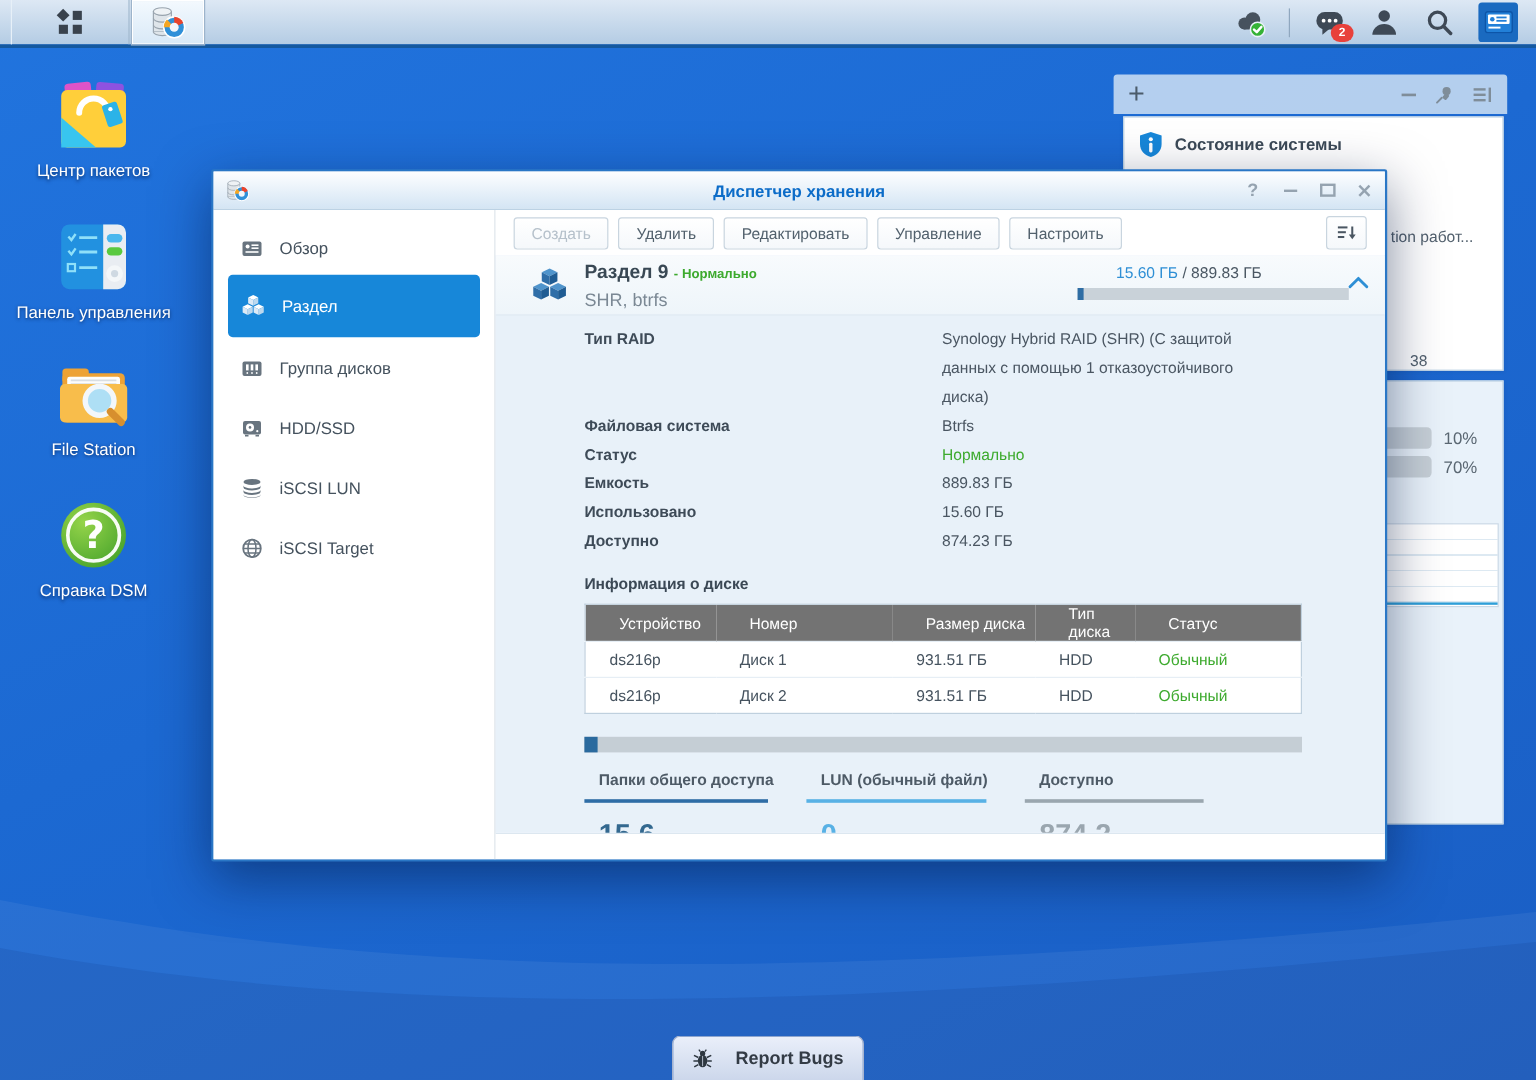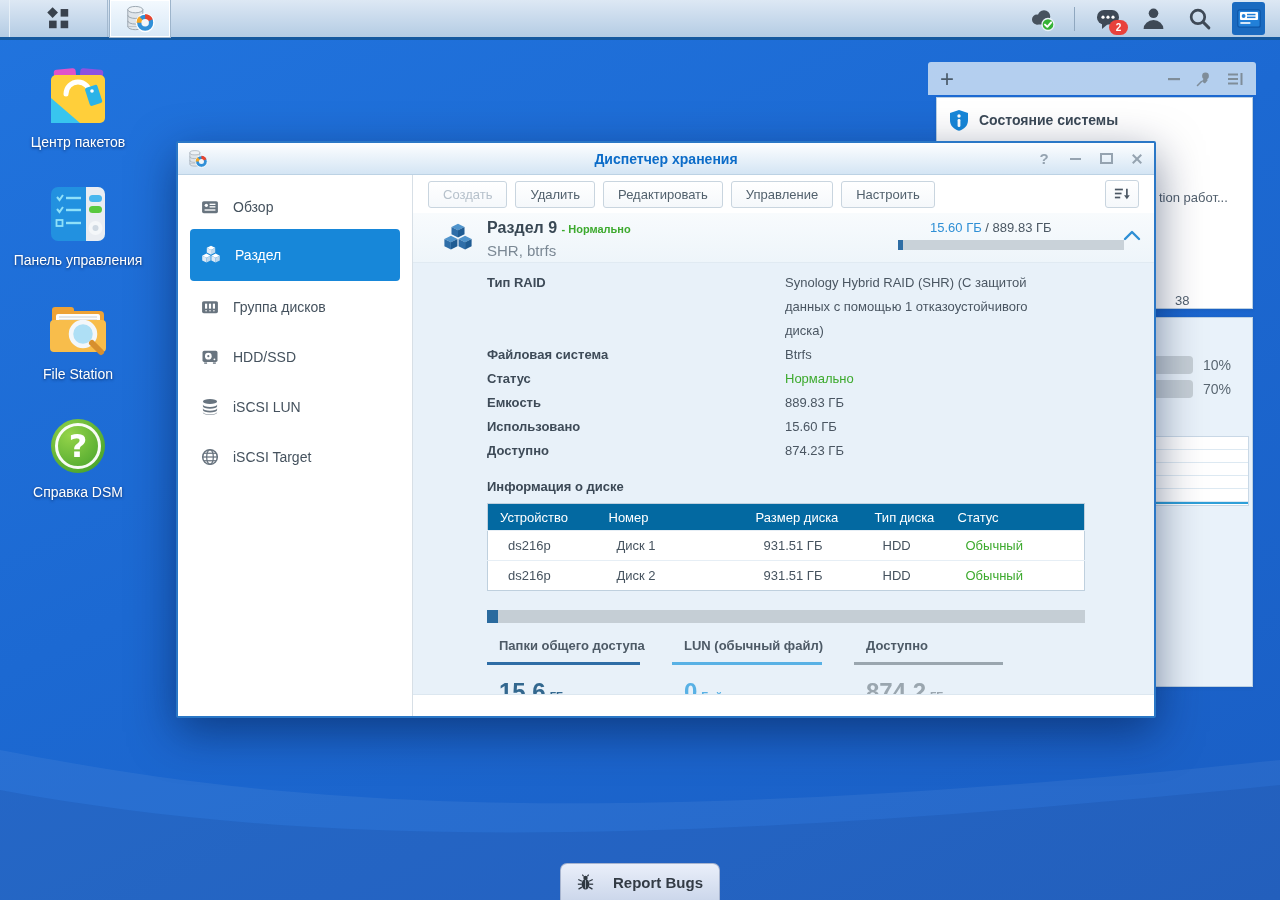--- a/index.html
+++ b/index.html
@@ -91,21 +91,21 @@
   .chev{position:absolute;right:13px;top:17px;cursor:pointer;}
 
   .details{padding:8px 0 0 74px;display:grid;grid-template-columns:298px 280px;font-size:13px;line-height:24px;}
   .dlabel{font-weight:bold;color:#3e4b58;}
   .dvalue{color:#4a5662;}
   .green{color:#3daa2e !important;}
 
   .tblttl{margin:16px 0 9px 74px;font-weight:bold;font-size:13px;color:#3b4855;}
   table.disk{margin-left:74px;width:598px;border-collapse:collapse;font-size:13px;background:#fff;
     border:1px solid #bfd0de;table-layout:fixed;}
-  table.disk th{background:#0369a1;color:#fff;font-weight:normal;text-align:left;height:26px;padding:0 0 0 12px;}
+  table.disk th{background:#737373;color:#fff;font-weight:normal;text-align:left;height:26px;padding:0 0 0 28px;}
   table.disk td{height:29px;padding:0 0 0 20px;color:#46535f;border-top:1px solid #e6eef5;}
 
   .ubar{margin:19px 0 0 74px;width:598px;height:13px;background:#c5ced5;position:relative;}
   .ubar .fill{position:absolute;left:0;top:0;bottom:0;width:11px;background:#2a6a9e;}
 
   .tabs{margin:11px 0 0 74px;display:flex;gap:32px;font-weight:bold;}
   .tab .tl{font-size:13px;color:#4d5a66;padding:4px 0 9px 12px;white-space:nowrap;}
   .tab .ul{height:3px;}
   .tab .val{margin-top:13px;padding-left:12px;font-size:24px;}
   .tab .unit{font-size:11px;margin-left:4px;}

